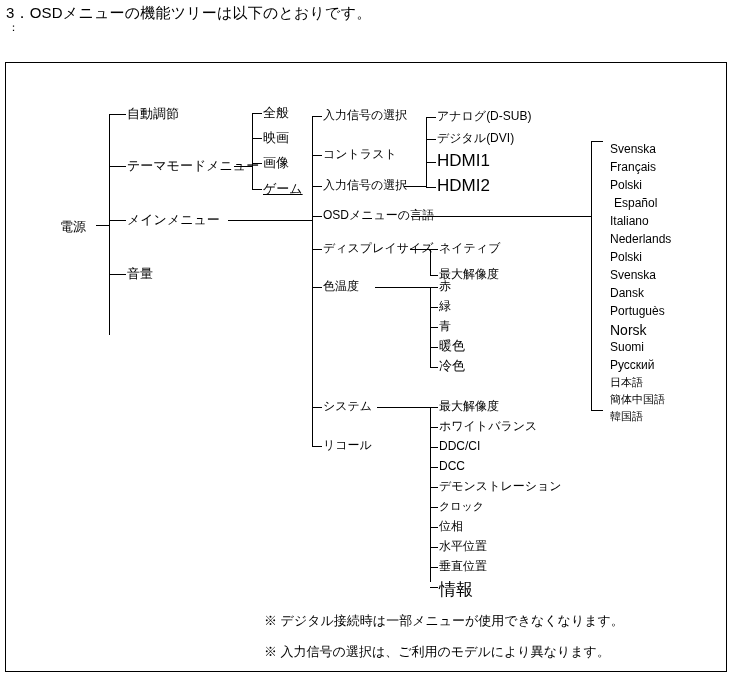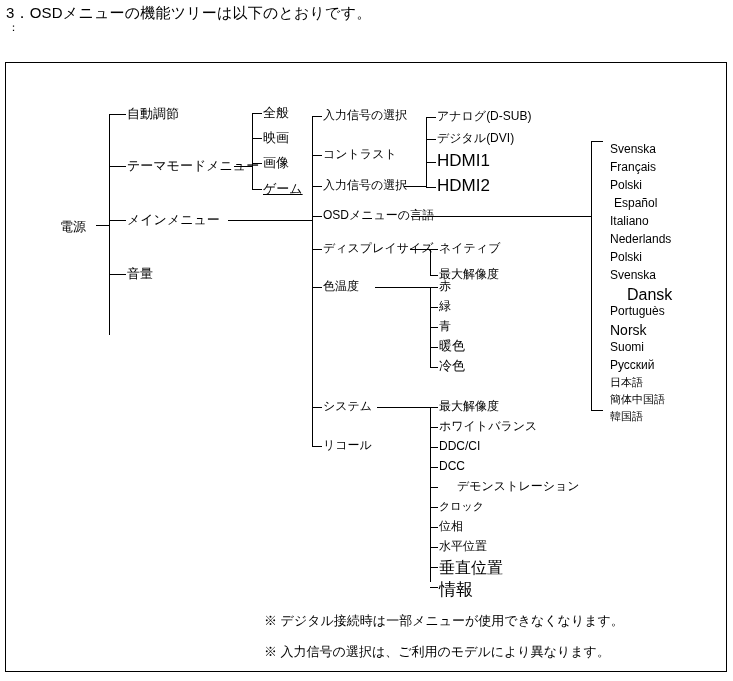--- a/index.html
+++ b/index.html
@@ -160,21 +160,21 @@
     <div class="hline" style="left:585px; top:347px; width:12px;"></div>
 
     <div class="lbl" style="left:604px; top:80px; font-size:12px;">Svenska</div>
     <div class="lbl" style="left:604px; top:98px; font-size:12px;">Français</div>
     <div class="lbl" style="left:604px; top:116px; font-size:12px;">Polski</div>
     <div class="lbl" style="left:608px; top:134px; font-size:12px;">Español</div>
     <div class="lbl" style="left:604px; top:152px; font-size:12px;">Italiano</div>
     <div class="lbl" style="left:604px; top:170px; font-size:12px;">Nederlands</div>
     <div class="lbl" style="left:604px; top:188px; font-size:12px;">Polski</div>
     <div class="lbl" style="left:604px; top:206px; font-size:12px;">Svenska</div>
-    <div class="lbl" style="left:604px; top:224px; font-size:16px;margin-left:17px;">Dansk</div>
+    <div class="lbl" style="left:604px; top:224px; font-size:12px;">Dansk</div>
     <div class="lbl" style="left:604px; top:242px; font-size:12px;">Portuguès</div>
     <div class="lbl" style="left:604px; top:260px; font-size:14px;">Norsk</div>
     <div class="lbl" style="left:604px; top:278px; font-size:12px;">Suomi</div>
     <div class="lbl" style="left:604px; top:296px; font-size:12px;">Русский</div>
     <div class="lbl" style="left:604px; top:314px; font-size:11px;">日本語</div>
     <div class="lbl" style="left:604px; top:331px; font-size:11px;">簡体中国語</div>
     <div class="lbl" style="left:604px; top:348px; font-size:11px;">韓国語</div>
 
     <div class="hline" style="left:404px; top:186px; width:20px;"></div>
     <div class="vline" style="left:424px; top:186px; height:26px;"></div>
@@ -212,33 +212,33 @@
     <div class="hline" style="left:424px; top:364px; width:8px;"></div>
     <div class="lbl" style="left:433px; top:357px; font-size:12px;">ホワイトバランス</div>
 
     <div class="hline" style="left:424px; top:384px; width:8px;"></div>
     <div class="lbl" style="left:433px; top:377px; font-size:12px;">DDC/CI</div>
 
     <div class="hline" style="left:424px; top:404px; width:8px;"></div>
     <div class="lbl" style="left:433px; top:397px; font-size:12px;">DCC</div>
 
     <div class="hline" style="left:424px; top:424px; width:8px;"></div>
-    <div class="lbl" style="left:451px; top:417px; font-size:12px;">デモンストレーション</div>
+    <div class="lbl" style="left:433px; top:417px; font-size:12px;">デモンストレーション</div>
 
     <div class="hline" style="left:424px; top:444px; width:8px;"></div>
     <div class="lbl" style="left:433px; top:438px; font-size:11px;">クロック</div>
 
     <div class="hline" style="left:424px; top:464px; width:8px;"></div>
     <div class="lbl" style="left:433px; top:457px; font-size:12px;">位相</div>
 
     <div class="hline" style="left:424px; top:484px; width:8px;"></div>
     <div class="lbl" style="left:433px; top:477px; font-size:12px;">水平位置</div>
 
     <div class="hline" style="left:424px; top:504px; width:8px;"></div>
-    <div class="lbl" style="left:433px; top:497px; font-size:16px;">垂直位置</div>
+    <div class="lbl" style="left:433px; top:497px; font-size:12px;">垂直位置</div>
 
     <div class="hline" style="left:424px; top:524px; width:8px;"></div>
     <div class="lbl" style="left:433px; top:518px; font-size:17px;">情報</div>
 
     <div class="note" style="left:258px; top:549px;">※ デジタル接続時は一部メニューが使用できなくなります。</div>
     <div class="note" style="left:258px; top:580px;">※ 入力信号の選択は、ご利用のモデルにより異なります。</div>
 
   </div>
 </div>
 

